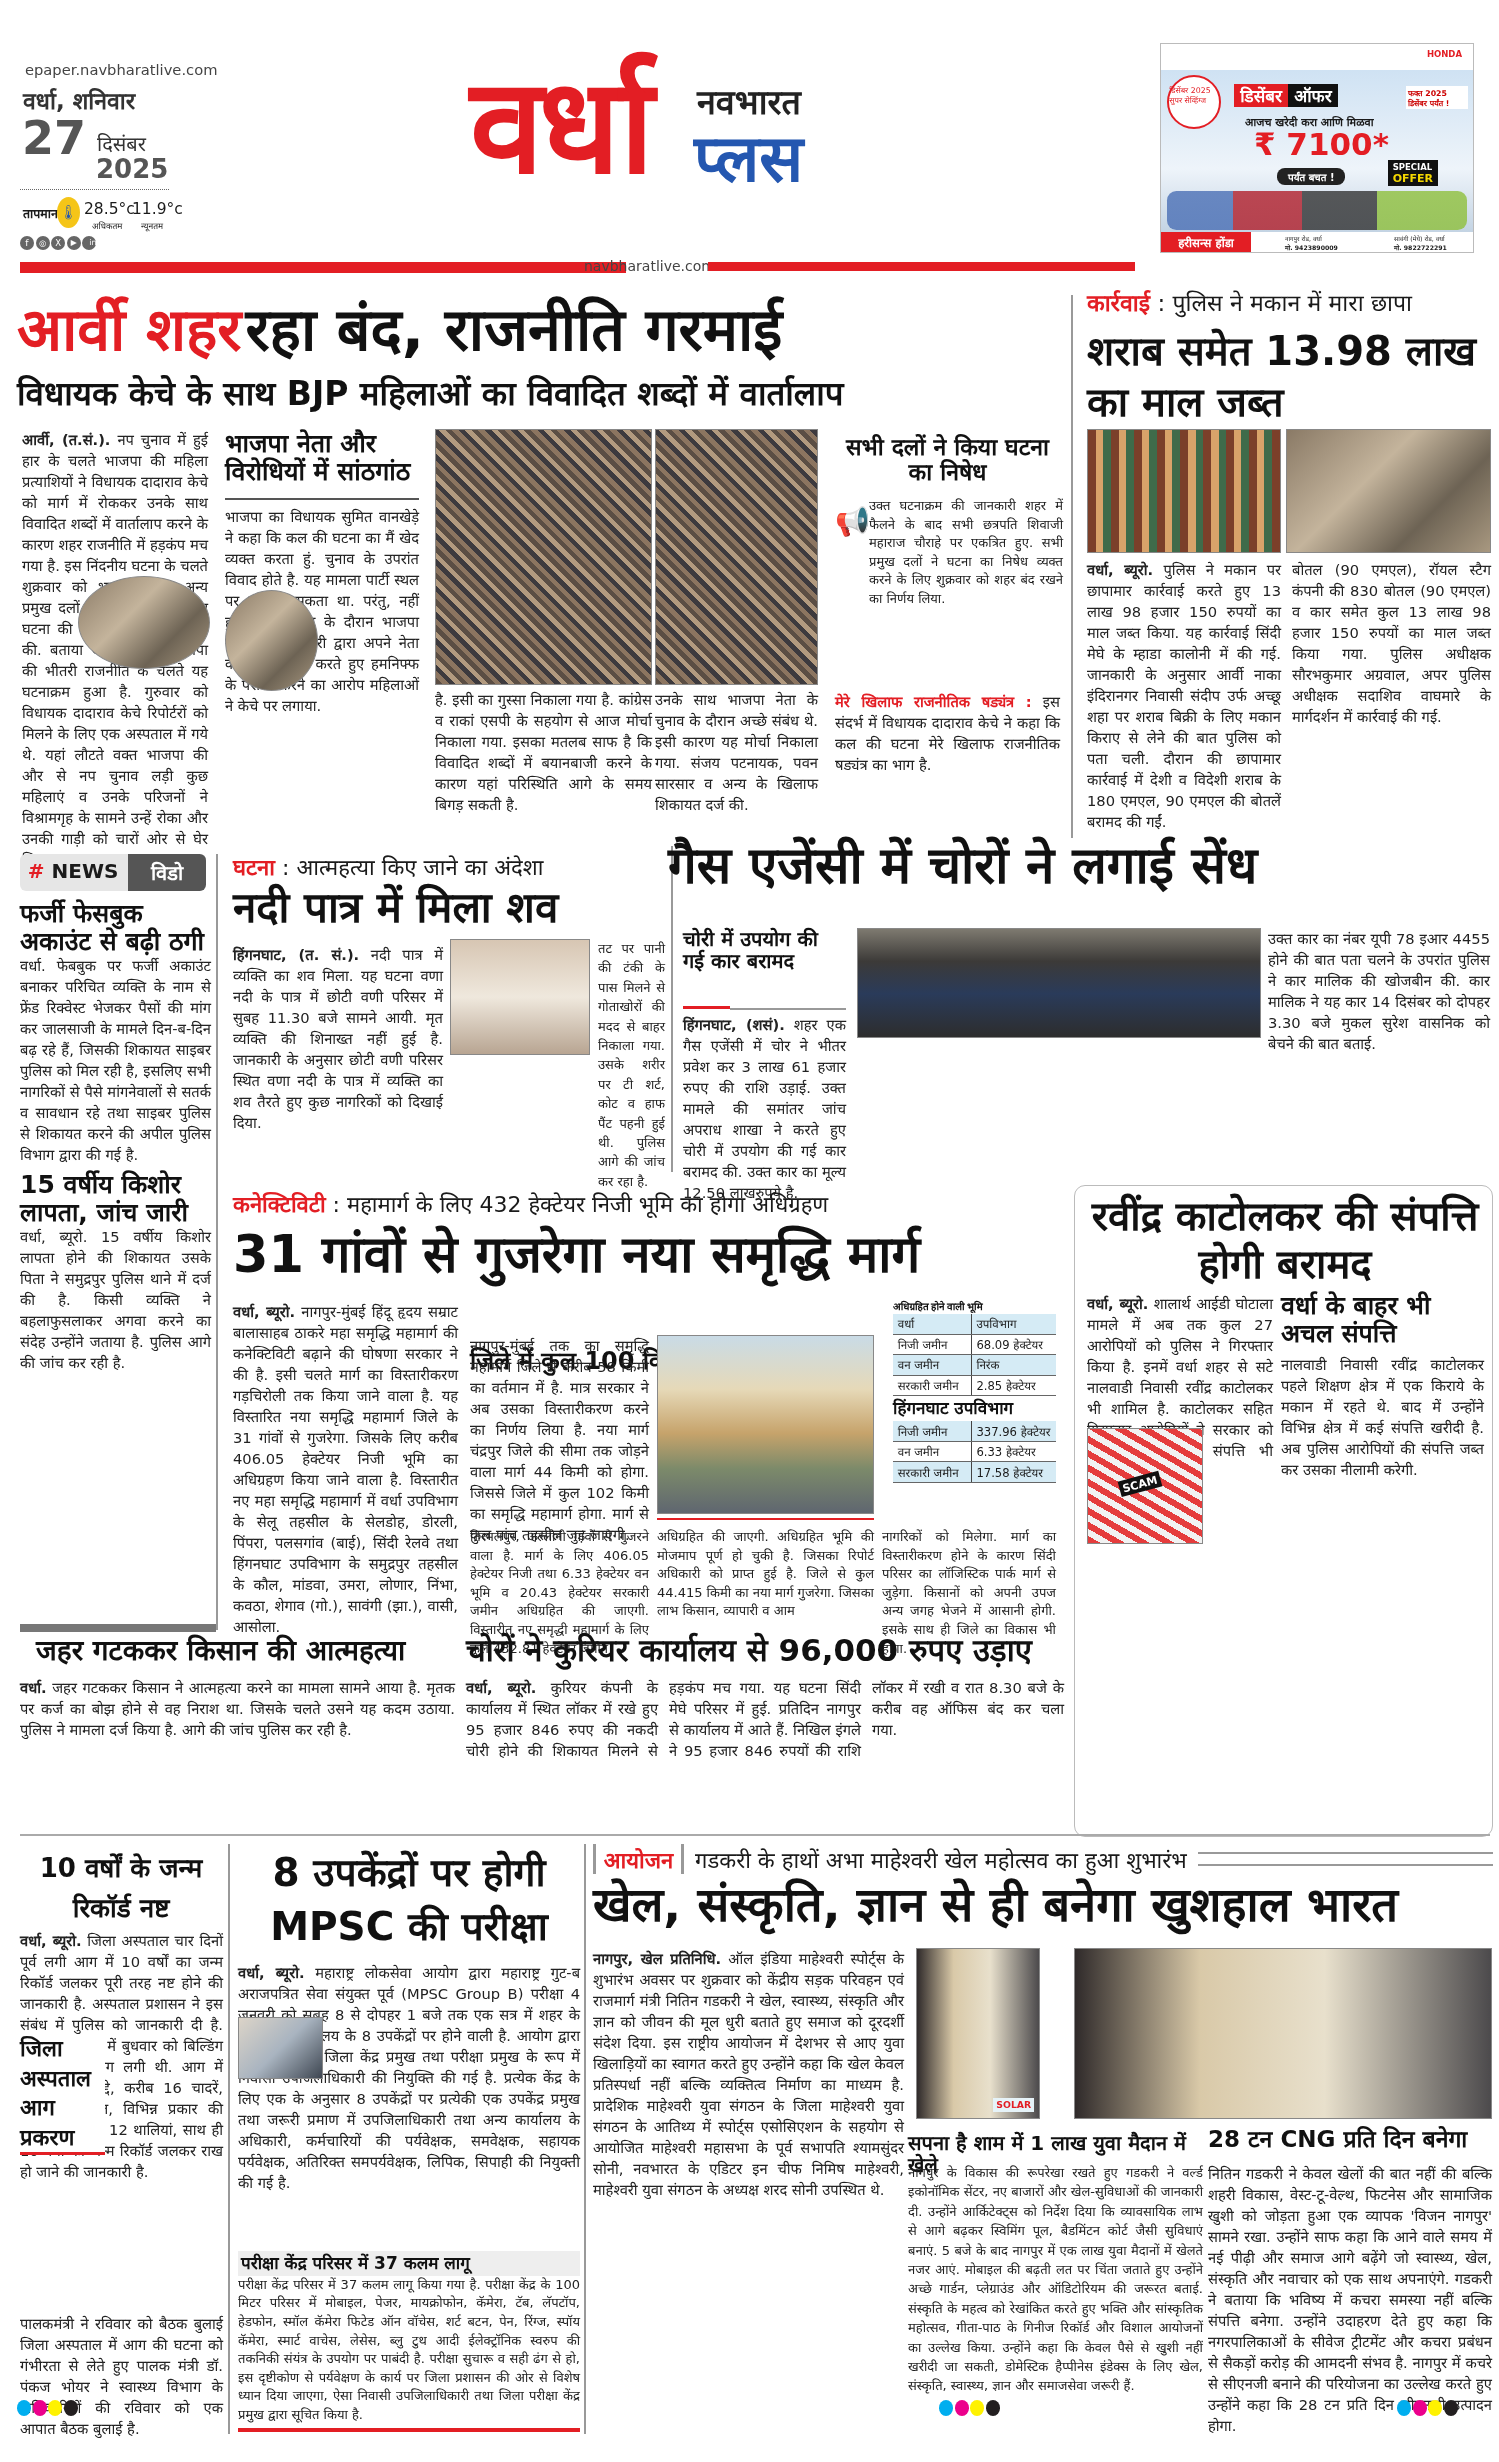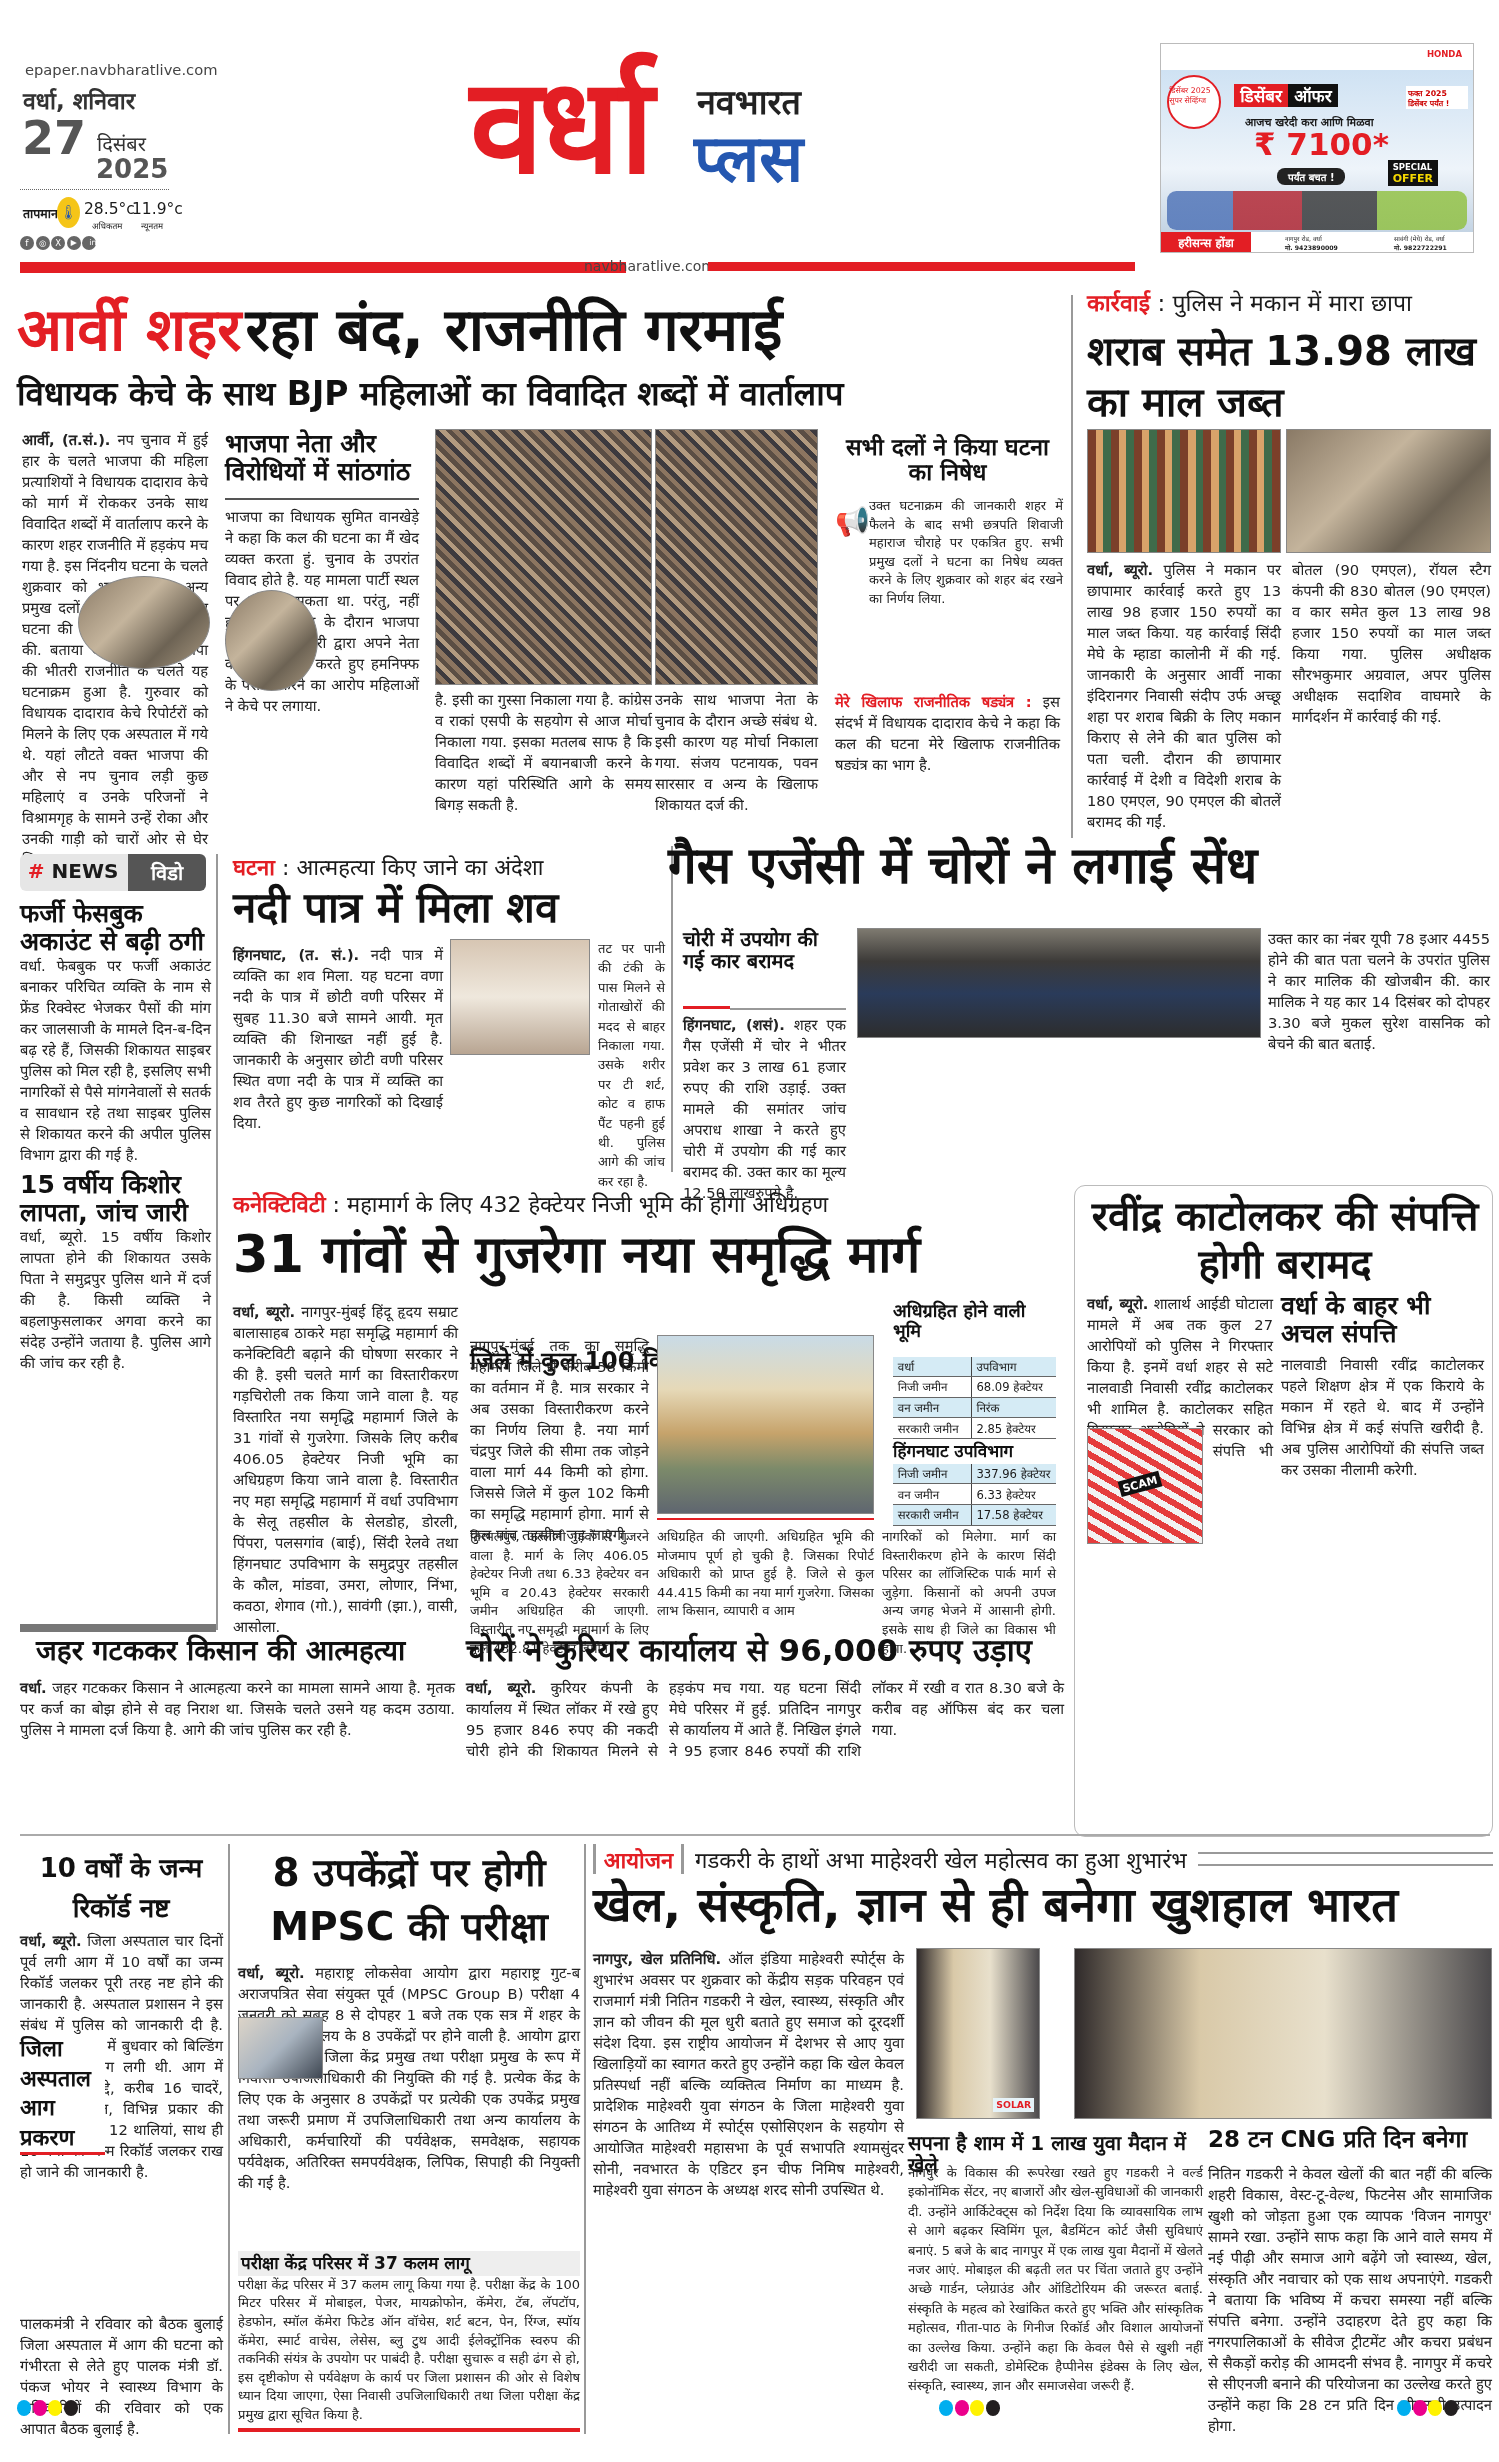--- a/index.html
+++ b/index.html
@@ -180,21 +180,21 @@
 <div class="abs txt" style="left:233px;top:1301px;width:225px;">
   <b>वर्धा, ब्यूरो.</b>
   <span>नागपुर-मुंबई हिंदू हृदय सम्राट बालासाहब ठाकरे महा समृद्धि महामार्ग की कनेक्टिविटी बढ़ाने की घोषणा सरकार ने की है. इसी चलते मार्ग का विस्तारीकरण गड़चिरोली तक किया जाने वाला है. यह विस्तारित नया समृद्धि महामार्ग जिले के 31 गांवों से गुजरेगा. जिसके लिए करीब 406.05 हेक्टेयर निजी भूमि का अधिग्रहण किया जाने वाला है. विस्तारीत नए महा समृद्धि महामार्ग में वर्धा उपविभाग के सेलू तहसील के सेलडोह, डोरली, पिंपरा, पलसगांव (बाई), सिंदी रेलवे तथा हिंगनघाट उपविभाग के समुद्रपुर तहसील के कौल, मांडवा, उमरा, लोणार, निंभा, कवठा, शेगाव (गो.), सावंगी (झा.), वासी, आसोला.</span>
 </div>
 <div class="abs hl" style="left:470px;top:1348px;width:396px;font-size:24px;">जिले में कुल 100 किमी से होगा महामार्ग</div>
 <div class="abs txt" style="left:470px;top:1335px;width:179px;">नागपुर-मुंबई तक का समृद्धि महामार्ग जिले से करीब 58 किमी का वर्तमान में है. मात्र सरकार ने अब उसका विस्तारीकरण करने का निर्णय लिया है. नया मार्ग चंद्रपुर जिले की सीमा तक जोड़ने वाला मार्ग 44 किमी को होगा. जिससे जिले में कुल 102 किमी का समृद्धि महामार्ग होगा. मार्ग से कुल पांच तहसील जुड़ जाएगी.</div>
 <div class="abs photo road" style="left:657px;top:1335px;width:217px;height:179px;"></div>
 <div class="redbar" style="left:657px;top:1518px;width:217px;height:2.3px;"></div>
 
 <div class="abs" style="left:893px;top:1301px;width:163px;">
-  <div class="hl" style="font-size:18px;margin-bottom:16px;">अधिग्रहित होने वाली भूमि</div>
+  <div class="hl" style="font-size:10px;margin-bottom:2px;font-family:Liberation Serif, serif;">अधिग्रहित होने वाली भूमि</div>
   <table class="land">
     <tbody>
         <tr>
           <td>वर्धा</td>
           <td>उपविभाग</td>
         </tr>
     <tr>
           <td>निजी जमीन</td>
           <td>68.09 हेक्टेयर</td>
         </tr>

